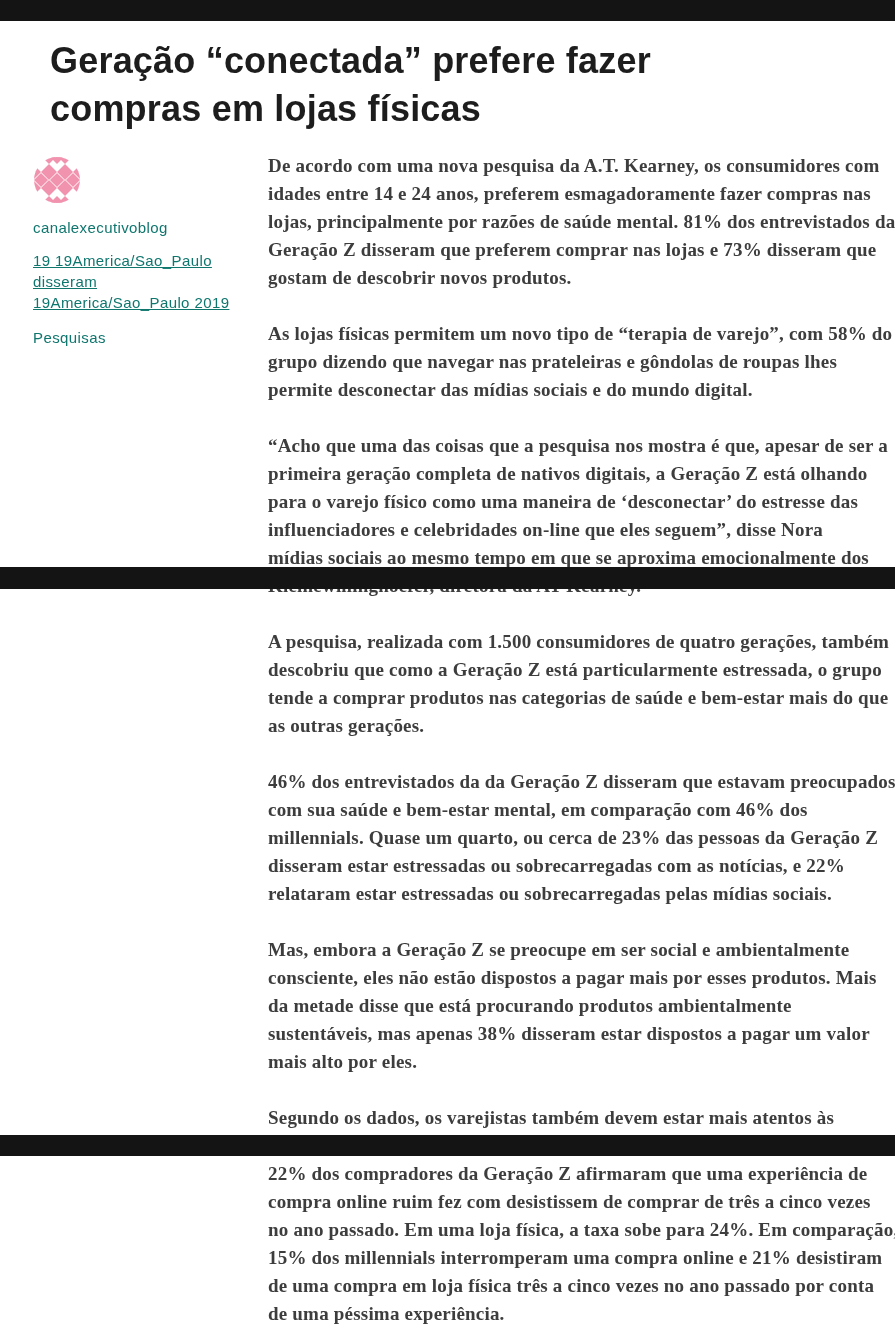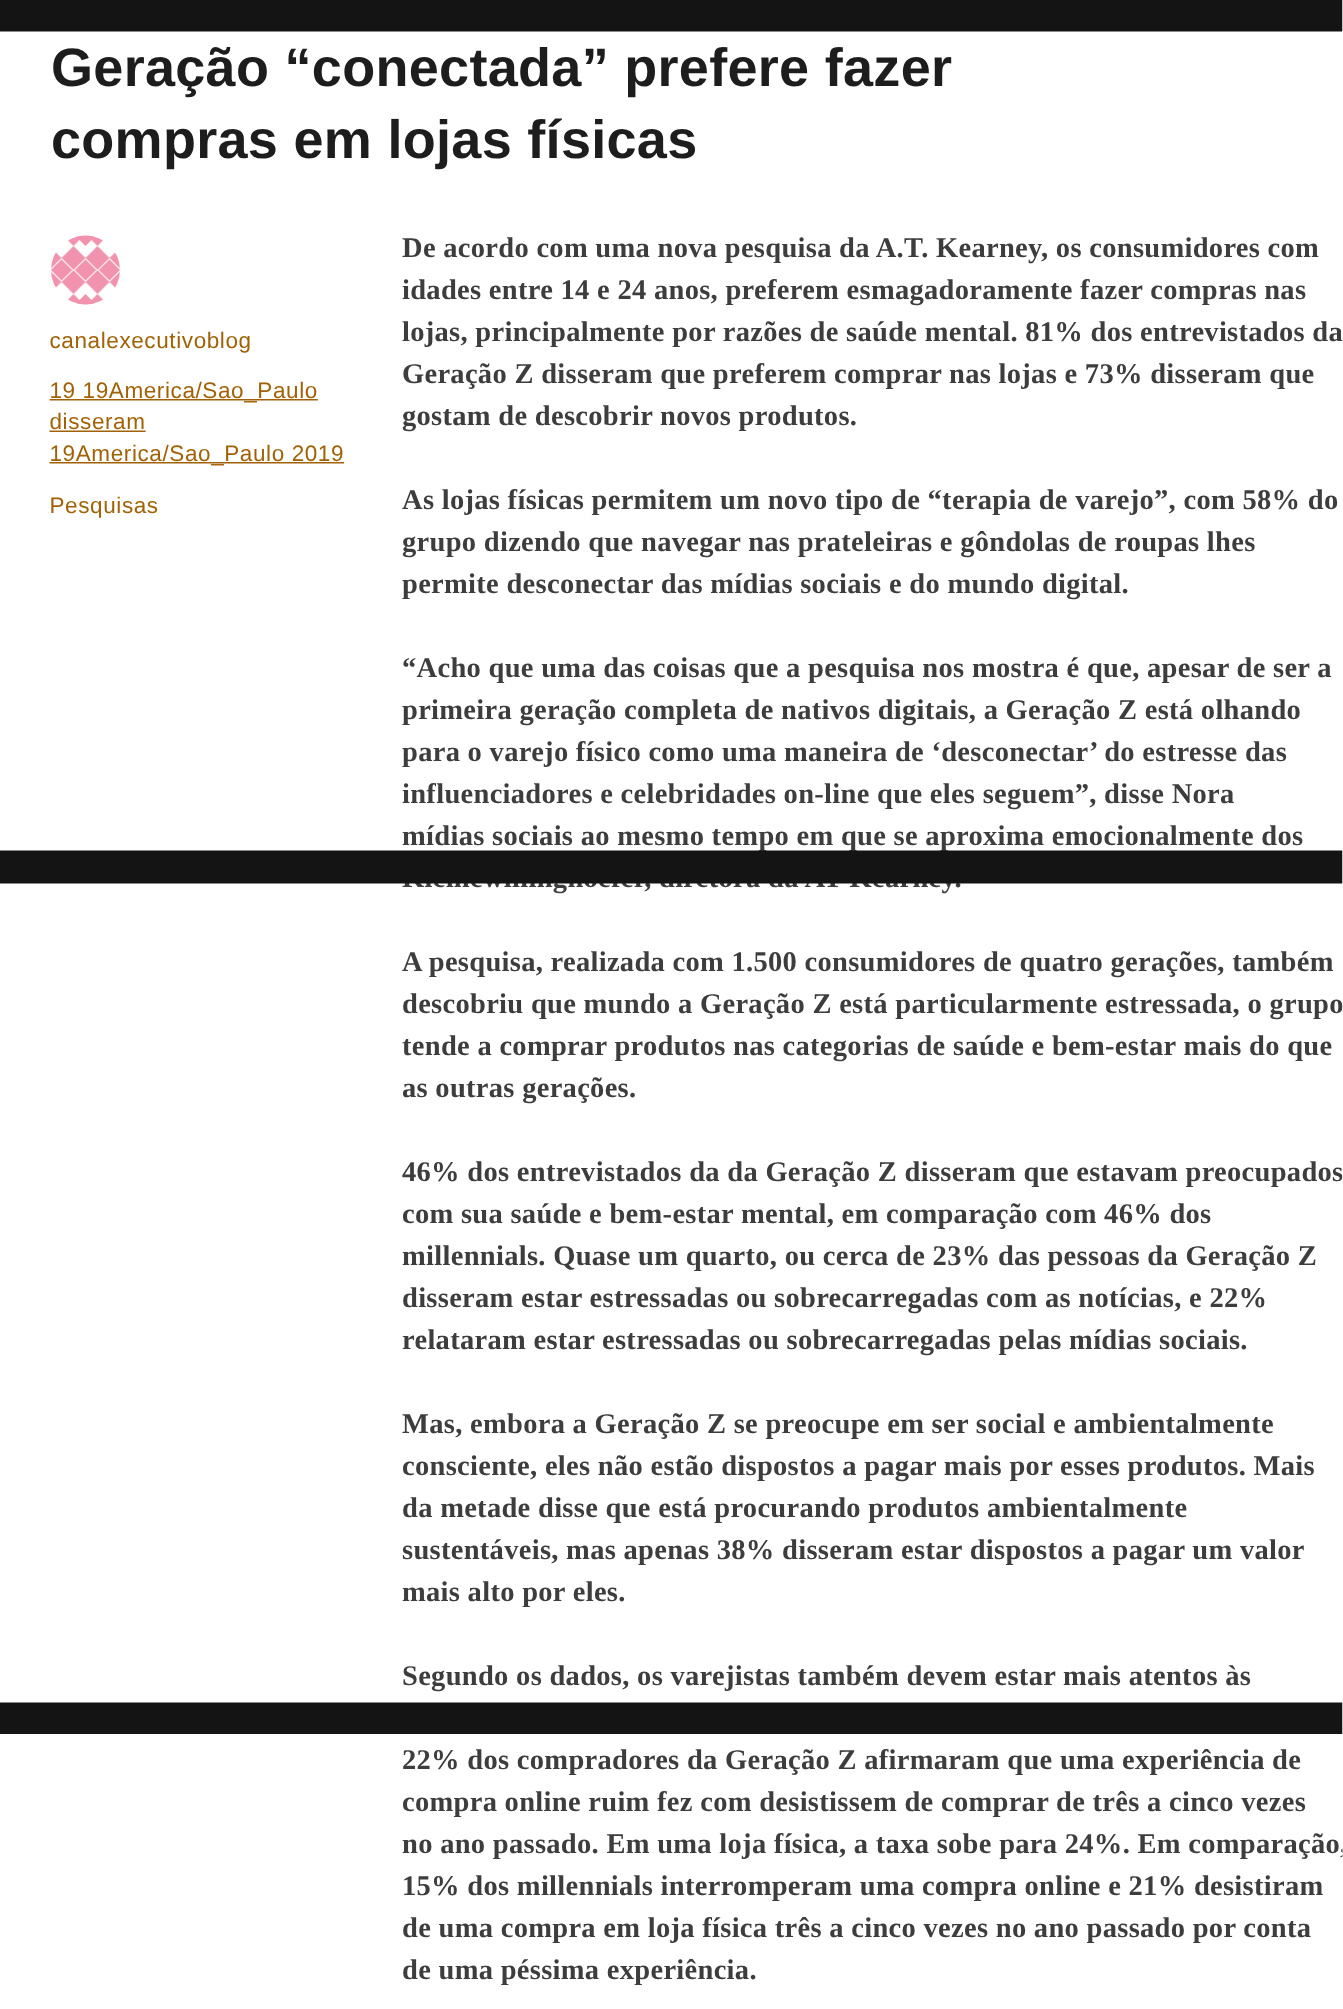--- a/index.html
+++ b/index.html
@@ -6,26 +6,26 @@
   body{
     width:895px;height:1339px;position:relative;background:#ffffff;
     font-family:"Liberation Sans",sans-serif;overflow:hidden;
   }
   .top-bar{position:absolute;left:0;top:0;width:895px;height:21px;background:#141414;}
   .redaction{position:absolute;left:0;width:895px;background:#141414;z-index:5;}
   #redaction-1{top:567px;height:22px;}
   #redaction-2{top:1135px;height:21px;}
 
   .post-title{
-    position:absolute;left:34px;top:21px;margin:0;width:830px;
+    position:absolute;left:34px;top:21px;margin:16px;width:830px;
     font-size:36px;font-weight:700;color:#1d1d1d;line-height:48px;letter-spacing:0.2px;
   }
   .post-title div{white-space:nowrap;}
 
-  .sidebar{position:absolute;left:33px;top:156px;width:220px;color:#a16207;font-size:15px;}
+  .sidebar{position:absolute;left:33px;top:156px;width:220px;color:#0f766e;font-size:15px;}
   .avatar{width:48px;height:48px;display:block;margin:0 0 13px 0;}
   .author{line-height:22px;margin-bottom:11px;letter-spacing:0.4px;cursor:pointer;}
   .date{margin-bottom:14px;}
   .date div{line-height:21px;letter-spacing:0.4px;white-space:nowrap;text-decoration:underline;}
   .category{line-height:22px;letter-spacing:0.4px;cursor:pointer;}
 
   .article{
     position:absolute;left:268px;top:152px;width:604px;
     font-family:"Liberation Serif",serif;font-size:19px;color:#3d3d3d;letter-spacing:0.2px;
   }
@@ -90,21 +90,21 @@
   <p class="para">
     <span class="line" style="display:block">“Acho que uma das coisas que a pesquisa nos mostra é que, apesar de ser a</span>
     <span class="line" style="display:block">primeira geração completa de nativos digitais, a Geração Z está olhando</span>
     <span class="line" style="display:block">para o varejo físico como uma maneira de ‘desconectar’ do estresse das</span>
     <span class="line" style="display:block">influenciadores e celebridades on-line que eles seguem”, disse Nora</span>
     <span class="line" style="display:block">mídias sociais ao mesmo tempo em que se aproxima emocionalmente dos</span>
     <span class="line" style="display:block">Kleinewillinghoefer, diretora da AT Kearney.</span>
   </p>
   <p class="para">
     <span class="line" style="display:block">A pesquisa, realizada com 1.500 consumidores de quatro gerações, também</span>
-    <span class="line" style="display:block">descobriu que mundo a Geração Z está particularmente estressada, o grupo</span>
+    <span class="line" style="display:block">descobriu que como a Geração Z está particularmente estressada, o grupo</span>
     <span class="line" style="display:block">tende a comprar produtos nas categorias de saúde e bem-estar mais do que</span>
     <span class="line" style="display:block">as outras gerações.</span>
   </p>
   <p class="para">
     <span class="line" style="display:block">46% dos entrevistados da da Geração Z disseram que estavam preocupados</span>
     <span class="line" style="display:block">com sua saúde e bem-estar mental, em comparação com 46% dos</span>
     <span class="line" style="display:block">millennials. Quase um quarto, ou cerca de 23% das pessoas da Geração Z</span>
     <span class="line" style="display:block">disseram estar estressadas ou sobrecarregadas com as notícias, e 22%</span>
     <span class="line" style="display:block">relataram estar estressadas ou sobrecarregadas pelas mídias sociais.</span>
   </p>

